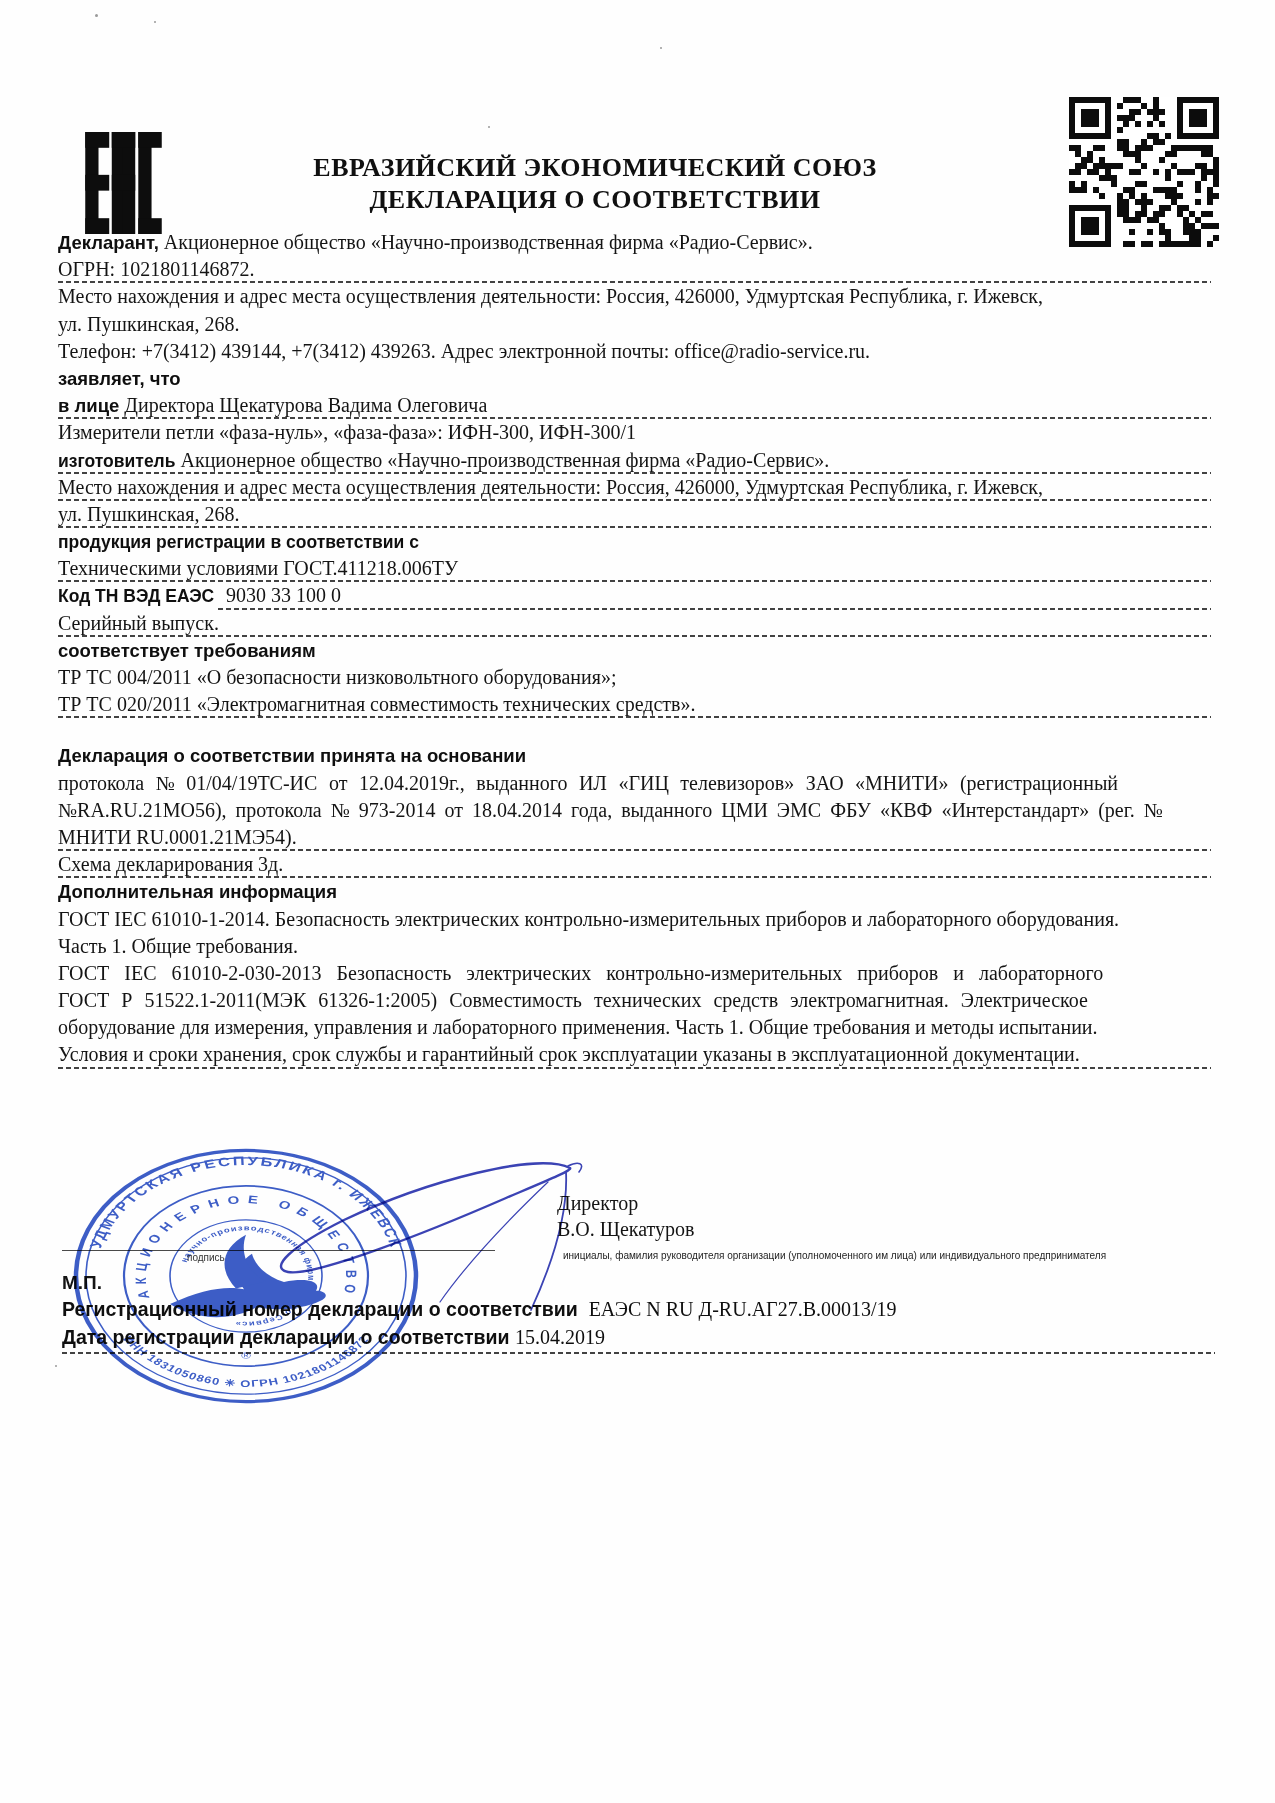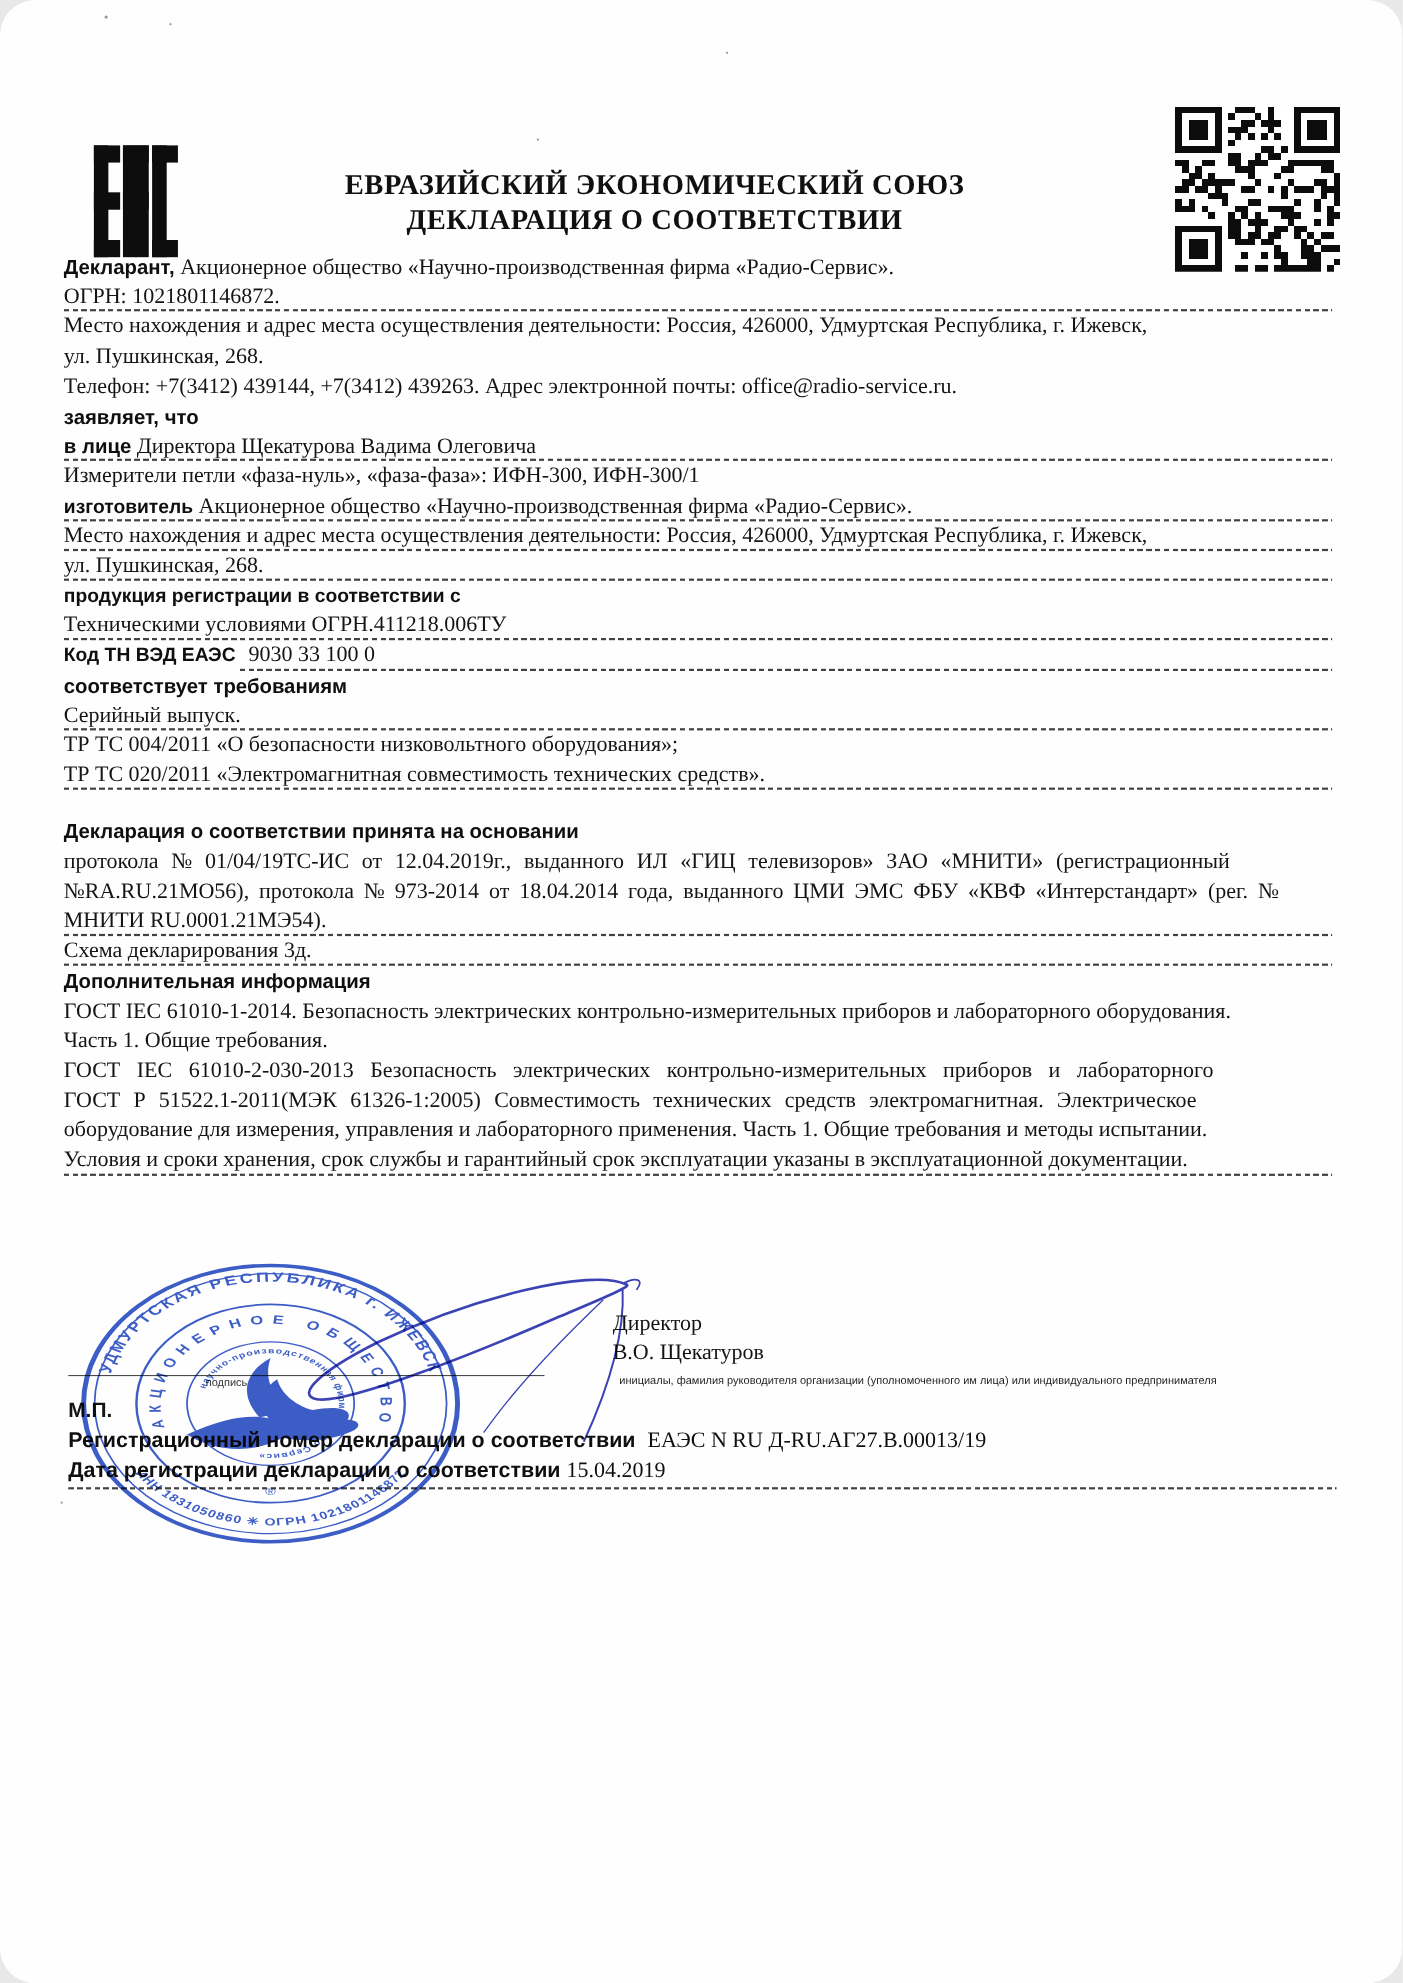--- a/index.html
+++ b/index.html
@@ -1,17 +1,17 @@
 <!DOCTYPE html>
 <html><head>
 <meta charset="utf-8">
 <style>
   html,body{margin:0;padding:0;background:#e8e8e8;}
   .page{position:relative;width:1275px;height:1803px;background:#fefefe;margin:0 auto;overflow:hidden;
-        font-family:"Liberation Serif", serif;color:#141414;border-radius:32px;}
+        font-family:"Liberation Serif", serif;color:#141414;}
   
   .eac-logo{position:absolute;left:85px;top:132px;}
   .doc-title{position:absolute;left:250px;top:152px;width:690px;text-align:center;
              font-family:"Liberation Serif",serif;font-weight:700;font-size:26px;line-height:32px;
              letter-spacing:.5px;color:#101010;}
   .qr{position:absolute;left:1066px;top:97px;}
   
   .content{position:absolute;left:58px;top:229px;width:1153px;}
   .row{position:relative;height:27.2px;line-height:27.2px;font-size:20px;white-space:nowrap;}
   .row .ser{font-family:"Liberation Serif",serif;}
@@ -309,31 +309,31 @@
     <div class="row dashed">
       <span class="ser">Место нахождения и адрес места осуществления деятельности: Россия, 426000, Удмуртская Республика, г. Ижевск,</span>
     </div>
     <div class="row dashed">
       <span class="ser">ул. Пушкинская, 268.</span>
     </div>
     <div class="row">
       <span class="lbl-sm">продукция регистрации в соответствии с</span>
     </div>
     <div class="row dashed">
-      <span class="ser">Техническими условиями ОГРН.411218.006ТУ</span>
+      <span class="ser">Техническими условиями ГОСТ.411218.006ТУ</span>
     </div>
     <div class="row dashed dash-indent">
       <span class="lbl-sm tnved-lbl">Код ТН ВЭД ЕАЭС</span>
       <span class="ser">9030 33 100 0</span>
     </div>
+    <div class="row dashed">
+      <span class="ser">Серийный выпуск.</span>
+    </div>
     <div class="row">
       <span class="lbl">соответствует требованиям</span>
-    </div>
-    <div class="row dashed">
-      <span class="ser">Серийный выпуск.</span>
     </div>
     <div class="row">
       <span class="ser">ТР ТС 004/2011 «О безопасности низковольтного оборудования»;</span>
     </div>
     <div class="row dashed">
       <span class="ser">ТР ТС 020/2011 «Электромагнитная совместимость технических средств».</span>
     </div>
 
     <div class="row gap24">
       <span class="lbl">Декларация о соответствии принята на основании</span>

